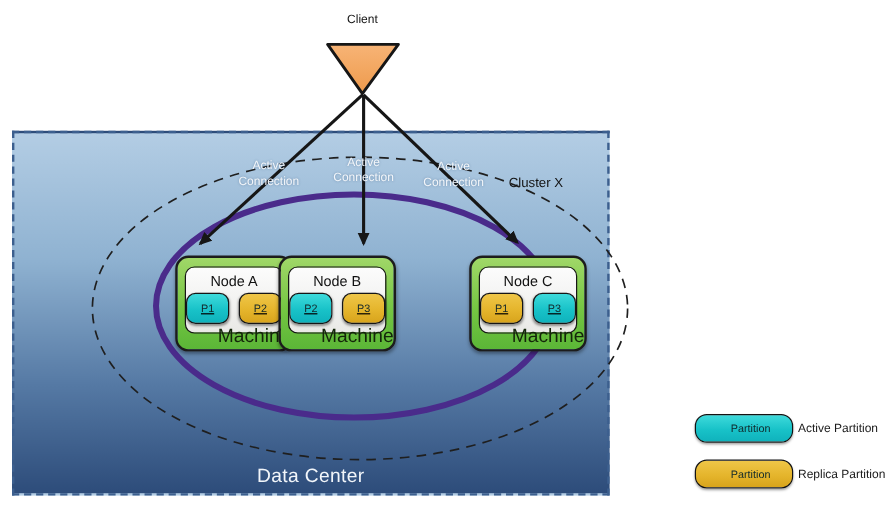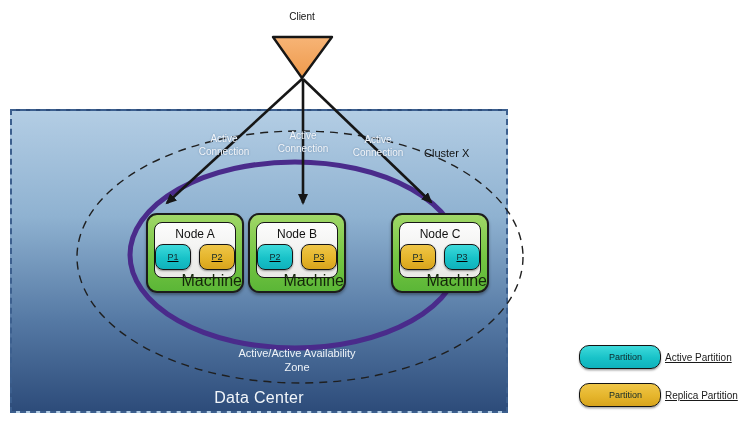--- a/index.html
+++ b/index.html
@@ -47,21 +47,21 @@
     position: absolute;
     top: 213px;
     width: 98px; height: 80px;
     background: linear-gradient(180deg, #a0d768 0%, #76c643 55%, #5bb637 100%);
     border: 2px solid #1c1c1c;
     border-radius: 11px;
     box-shadow: 0 2px 3px rgba(0,0,0,0.35);
     z-index: 3;
   }
   .node-a { left: 102px; margin-left: 44px; }
-  .node-b { left: 248px; }
+  .node-b { left: 232px; }
   .node-c { left: 391px; }
   .node-inner {
     position: absolute;
     left: 6px; right: 6px; top: 7px;
     height: 56px;
     background: linear-gradient(180deg, #fcfcfc 0%, #e9e9e6 100%);
     border: 1.5px solid #161616;
     border-radius: 8px;
   }
   .node-title {
@@ -153,21 +153,20 @@
     font-size: 9px;
     color: #10292b;
     box-shadow: 0 1.5px 2px rgba(0,0,0,0.35);
     padding-left: 11px;
   }
   .legend-desc {
     margin-left: 4px;
     font-size: 10px;
     color: #1a1a1a;
     white-space: nowrap;
-    text-decoration: underline;
   }
 </style>
 </head>
 <body>
 
 <div class="stage">
 
   <div class="datacenter">
     <div class="datacenter-label">Data Center</div>
   </div>
@@ -224,21 +223,20 @@
     <line x1="303" y1="79" x2="303" y2="203" stroke="#161616" stroke-width="2.6" marker-end="url(#arrowhead)"></line>
     <line x1="303" y1="79" x2="431" y2="202" stroke="#161616" stroke-width="2.6" marker-end="url(#arrowhead)"></line>
     <polygon points="273,37 332,37 302,78" fill="url(#clientGrad)" stroke="#161616" stroke-width="2.4" stroke-linejoin="round"></polygon>
   </svg>
 
   <div class="float-label client-label">Client</div>
   <div class="float-label conn-label conn-1">Active Connection</div>
   <div class="float-label conn-label conn-2">Active Connection</div>
   <div class="float-label conn-label conn-3">Active Connection</div>
   <div class="float-label cluster-label">Cluster X</div>
-  <div class="float-label az-label">Active/Active Availability Zone</div>
 
   <div class="legend">
     <div class="legend-item legend-item-active">
       <div class="legend-swatch p-active">Partition</div>
       <div class="legend-desc">Active Partition</div>
     </div>
     <div class="legend-item legend-item-replica">
       <div class="legend-swatch p-replica">Partition</div>
       <div class="legend-desc">Replica Partition</div>
     </div>

